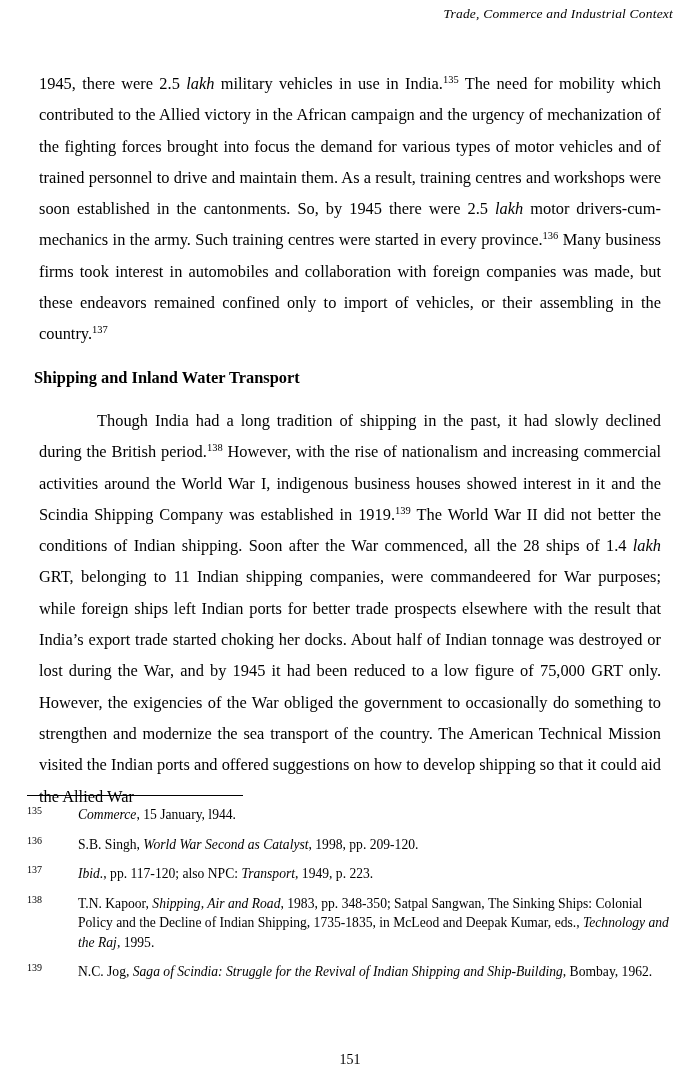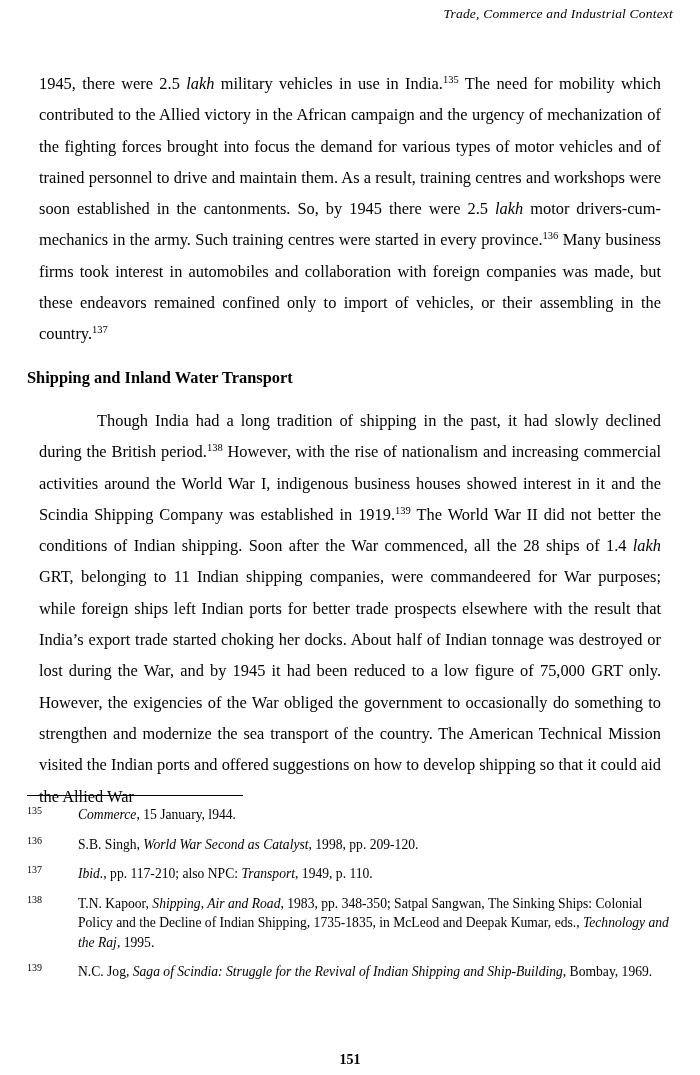--- a/index.html
+++ b/index.html
@@ -58,21 +58,21 @@
 
   .it { font-style: italic; }
 
   sup.fn {
     font-size: 10.5px;
     vertical-align: super;
     line-height: 0;
   }
 
   h2.section-heading {
-    margin: 0;
+    margin: 7px;
     font-size: 16.4px;
     font-weight: bold;
     line-height: 31.3px;
     text-align: left;
   }
 
   
   .footnotes {
     position: absolute;
     top: 795px;
@@ -104,21 +104,20 @@
 
   
   .page-number {
     position: absolute;
     left: 0;
     right: 0;
     top: 1052px;
     text-align: center;
     font-size: 14px;
     line-height: 16px;
-    font-weight: bold;
   }
 </style>
 </head>
 <body>
 
 <div class="page">
 
   <div class="running-header">
     <span>Trade, Commerce and Industrial Context</span>
   </div>
@@ -139,29 +138,29 @@
 
     <div class="footnote">
       <span class="fn-num">135</span><span class="it">Commerce</span><span>, 15 January, l944.</span>
     </div>
 
     <div class="footnote">
       <span class="fn-num">136</span><span>S.B. Singh, </span><span class="it">World War Second as Catalyst</span><span>, 1998, pp. 209-120.</span>
     </div>
 
     <div class="footnote">
-      <span class="fn-num">137</span><span class="it">Ibid.</span><span>, pp. 117-210; also NPC: </span><span class="it">Transport</span><span>, 1949, p. 110.</span>
+      <span class="fn-num">137</span><span class="it">Ibid.</span><span>, pp. 117-120; also NPC: </span><span class="it">Transport</span><span>, 1949, p. 223.</span>
     </div>
 
     <div class="footnote">
       <span class="fn-num">138</span><span>T.N. Kapoor, </span><span class="it">Shipping, Air and Road</span><span>, 1983, pp. 348-350; Satpal Sangwan, The Sinking Ships: Colonial Policy and the Decline of Indian Shipping, 1735-1835, in McLeod and Deepak Kumar, eds., </span><span class="it">Technology and the Raj</span><span>, 1995.</span>
     </div>
 
     <div class="footnote">
-      <span class="fn-num">139</span><span>N.C. Jog, </span><span class="it">Saga of Scindia: Struggle for the Revival of Indian Shipping and Ship-Building</span><span>, Bombay, 1969.</span>
+      <span class="fn-num">139</span><span>N.C. Jog, </span><span class="it">Saga of Scindia: Struggle for the Revival of Indian Shipping and Ship-Building</span><span>, Bombay, 1962.</span>
     </div>
 
   </div>
 
   <div class="page-number">
     <span>151</span>
   </div>
 
 </div>
 

